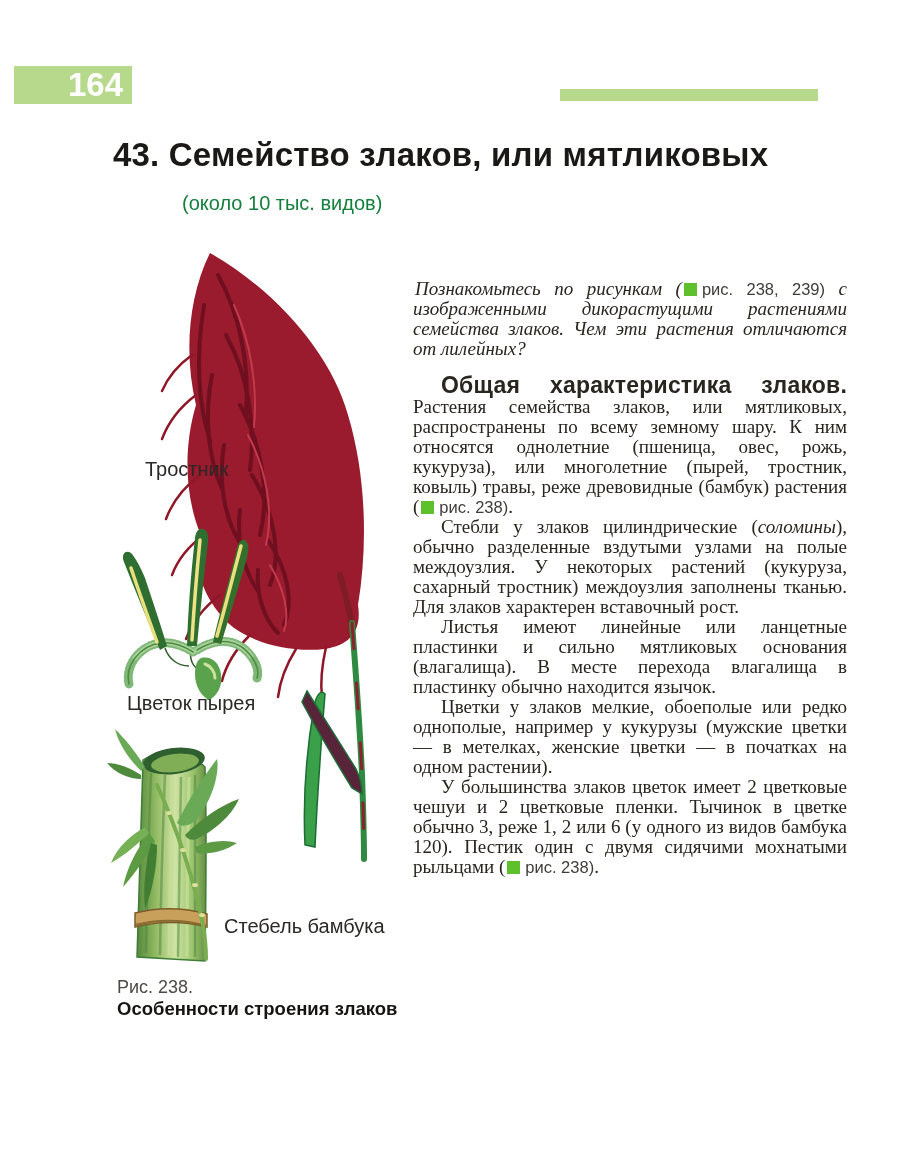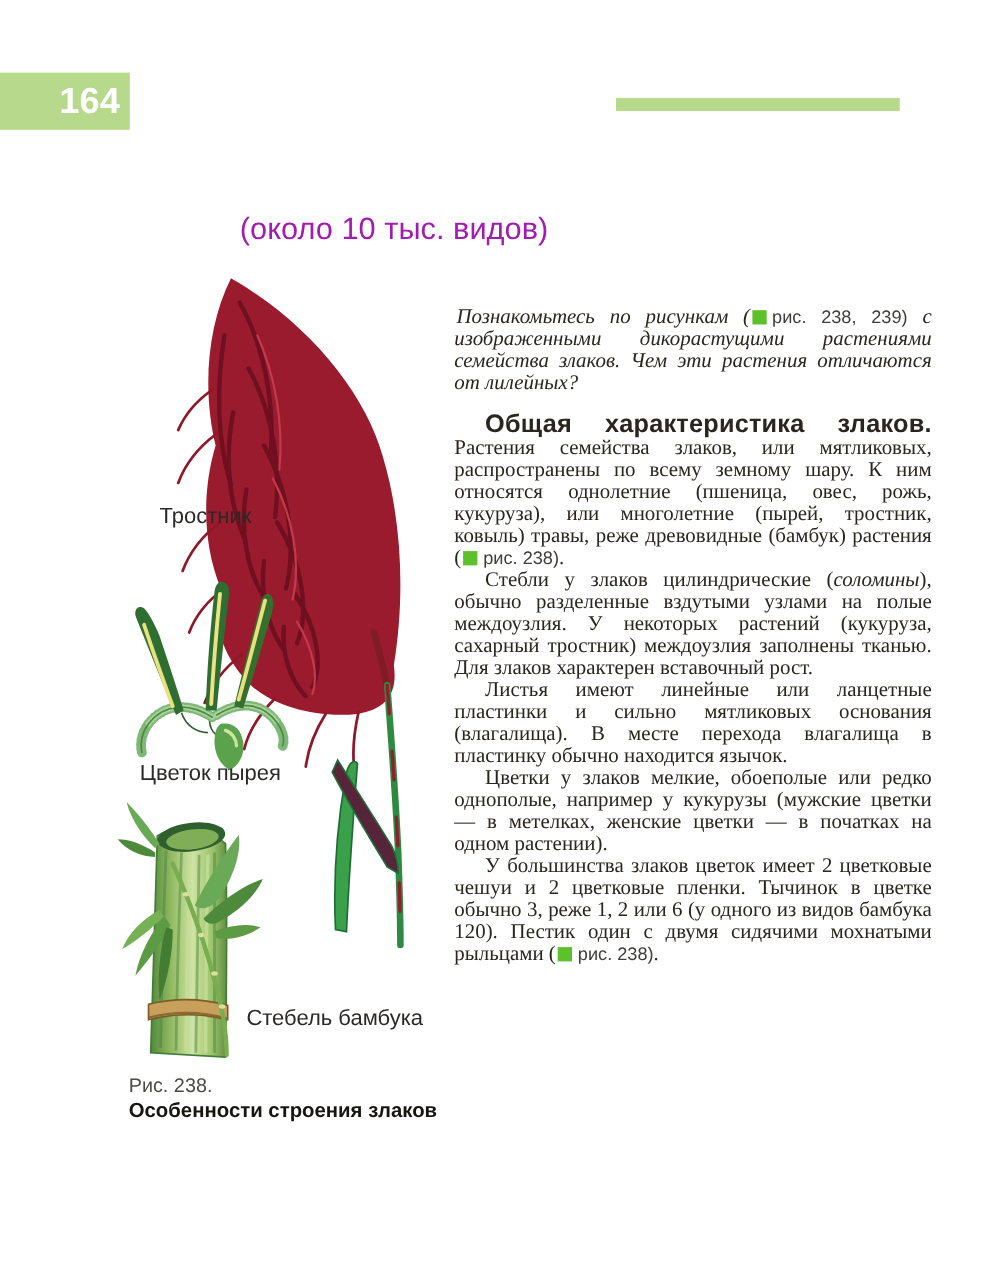--- a/index.html
+++ b/index.html
@@ -5,28 +5,28 @@
   :root{
     --accent:#b7d98c;
     --figref:#5ec12b;
     --title:#1a1918;
     --body:#29251f;
   }
   html,body{margin:0;padding:0;background:#ffffff;}
   .page{position:relative;width:910px;height:1150px;background:#fff;overflow:hidden;
         font-family:"Liberation Sans",sans-serif;}
   
-  .page-tab{position:absolute;left:0;top:66px;width:118px;height:52px;background:var(--accent);
+  .page-tab{position:absolute;left:14px;top:66px;width:118px;height:38px;background:var(--accent);
             display:flex;align-items:center;justify-content:flex-end;padding-right:9px;box-sizing:border-box;}
   .page-num{font-size:33px;font-weight:700;color:#ffffff;line-height:1;transform:translateY(-1px);}
   .running-head{position:absolute;left:121px;top:90px;font-size:13.5px;color:#454442;letter-spacing:.25px;}
   .accent-bar{position:absolute;left:560px;top:89px;width:258px;height:12px;background:var(--accent);}
   .title{position:absolute;left:113px;top:136px;margin:0;font-size:33px;font-weight:700;
          letter-spacing:.2px;color:var(--title);white-space:nowrap;}
-  .subtitle{position:absolute;left:182px;top:192px;font-size:28px;color:#a21caf;margin-left:36px;}
+  .subtitle{position:absolute;left:182px;top:192px;font-size:20px;color:#15803d;}
   
   .figure{position:absolute;left:0;top:0;width:880px;height:1150px;pointer-events:none;}
   .figure svg{position:absolute;}
   .fig-label{position:absolute;font-size:20px;color:#2a2927;white-space:nowrap;}
   .label-reed{left:145px;top:458px;}
   .label-wheatgrass{left:127px;top:692px;}
   .label-bamboo{left:224px;top:915px;}
   .caption-num{position:absolute;left:117px;top:977px;font-size:18px;color:#4b4a47;}
   .caption-title{position:absolute;left:117px;top:998px;font-size:18.5px;font-weight:700;color:#171511;}
   
@@ -44,20 +44,21 @@
 </head>
 <body>
 
 <div class="page">
 
   <div class="page-tab">
     <span class="page-num">164</span>
   </div>
   <div class="accent-bar"></div>
 
+  <h1 class="title">43. Семейство злаков, или мятликовых</h1>
   <div class="subtitle">(около 10 тыс. видов)</div>
 
   <div class="figure">
 
     <svg style="left:100px;top:245px;" width="310" height="625" viewBox="0 0 310 625">
 
       <path fill="#9a1b2d" d="M110,8 C88,52 84,110 96,160 C84,200 84,248 100,288 C92,320 102,352 128,378
         C150,398 190,408 225,404 C250,400 262,386 258,360 C268,300 266,230 248,170 C232,112 180,48 110,8 Z"></path>
 
       <g fill="none" stroke="#6f0f20" stroke-width="4" stroke-linecap="round">

